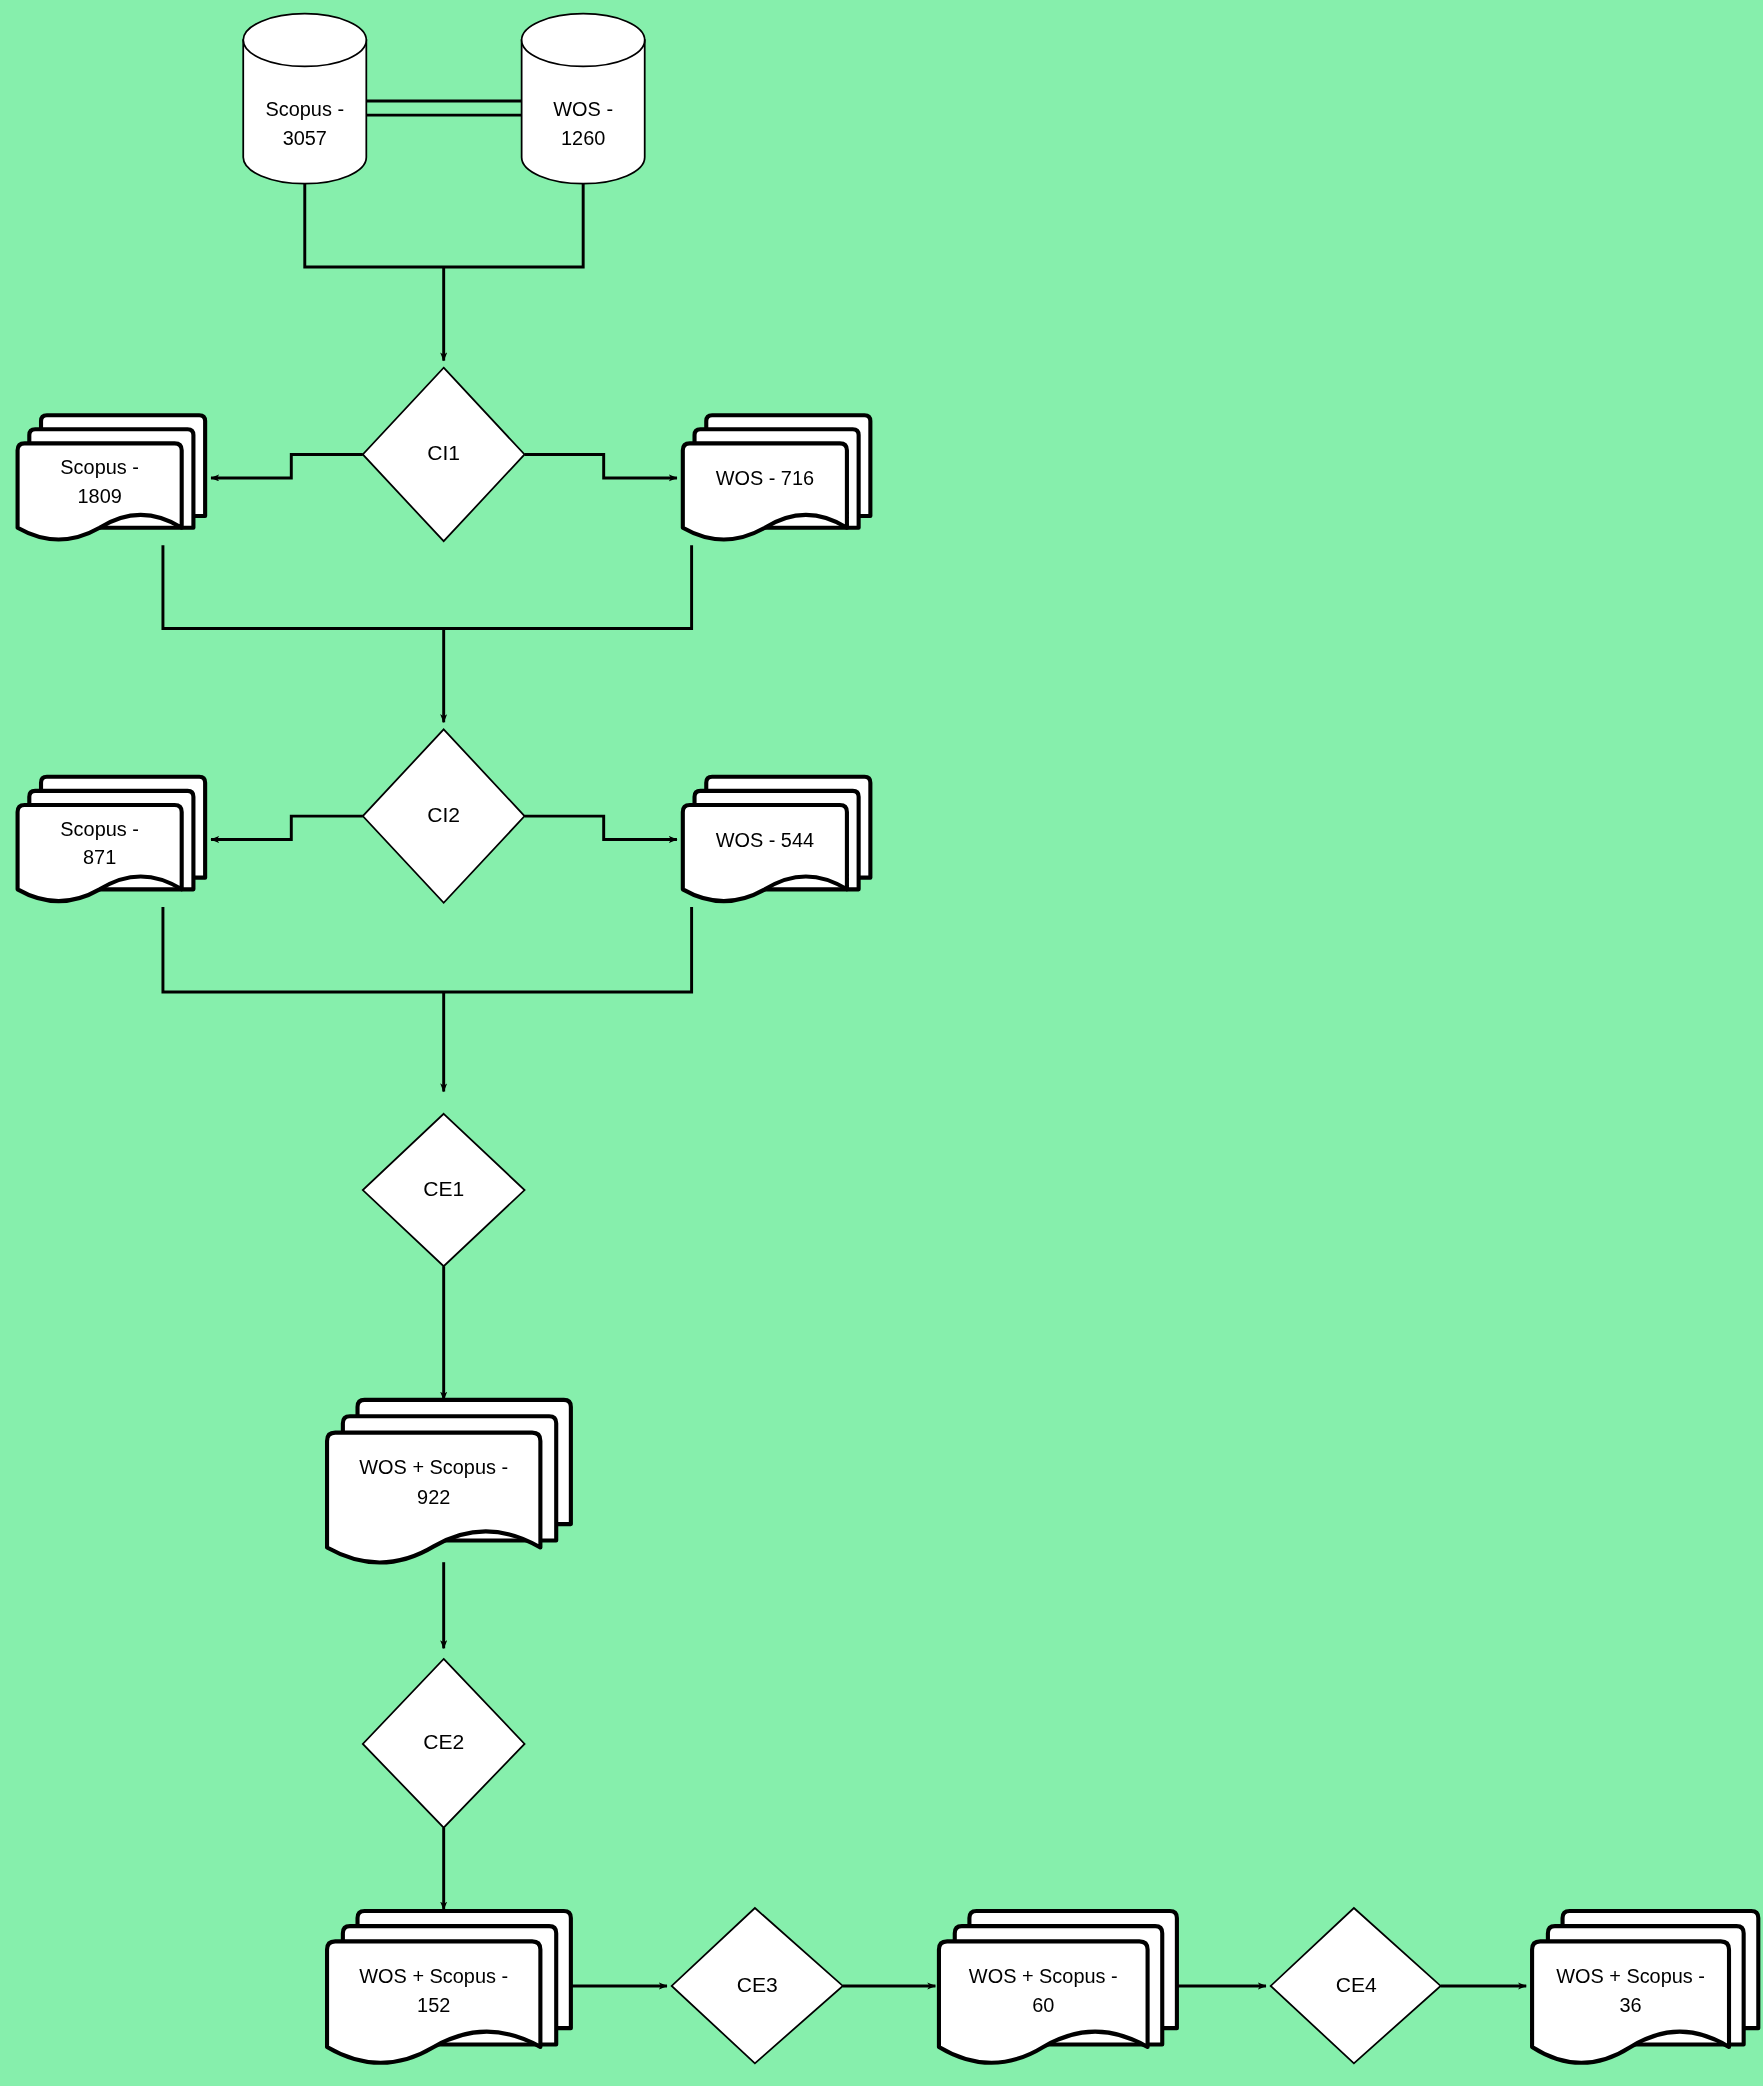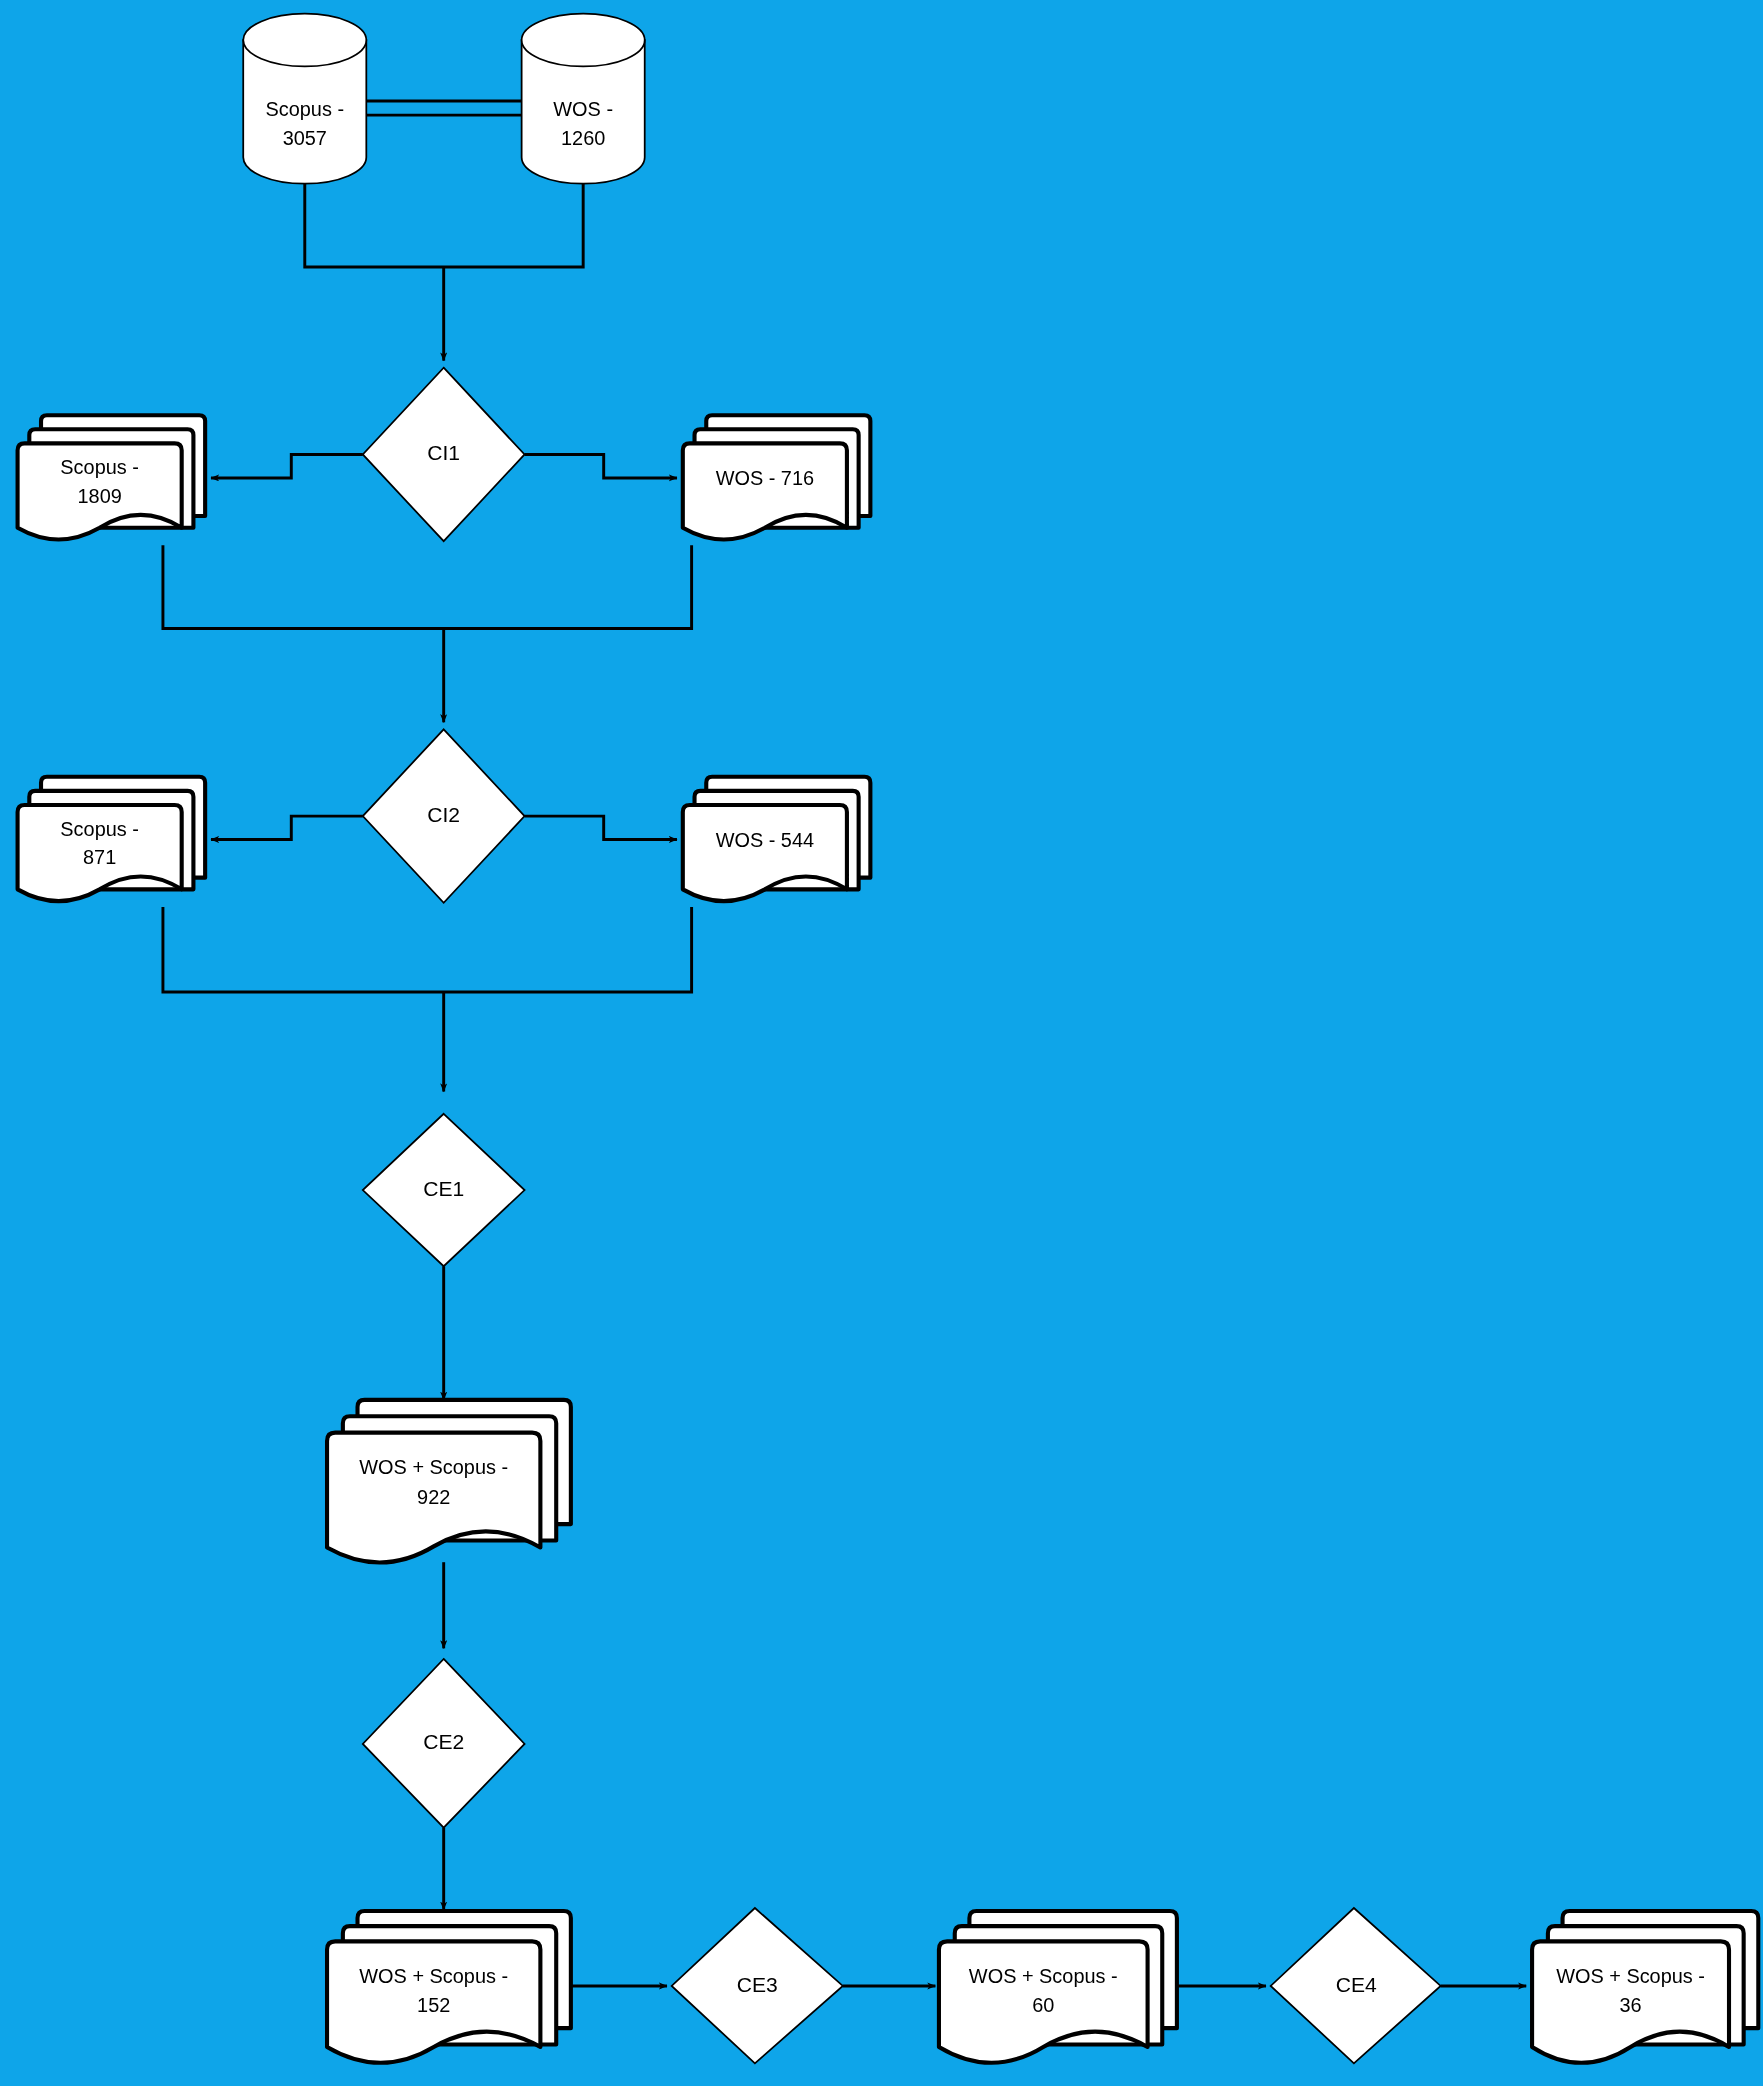--- a/index.html
+++ b/index.html
@@ -10,21 +10,21 @@
   body {
     width: 1763px;
     height: 2087px;
     font-family: "Liberation Sans", sans-serif;
     overflow: hidden;
   }
   #flowchart-root {
     position: relative;
     width: 1763px;
     height: 2087px;
-    background: #0ea5e9;
+    background: #86efac;
   }
   svg.diagram-canvas {
     display: block;
     width: 1763px;
     height: 2087px;
   }
   .shape-stroke-thin {
     fill: #ffffff;
     stroke: #000000;
     stroke-width: 3;

